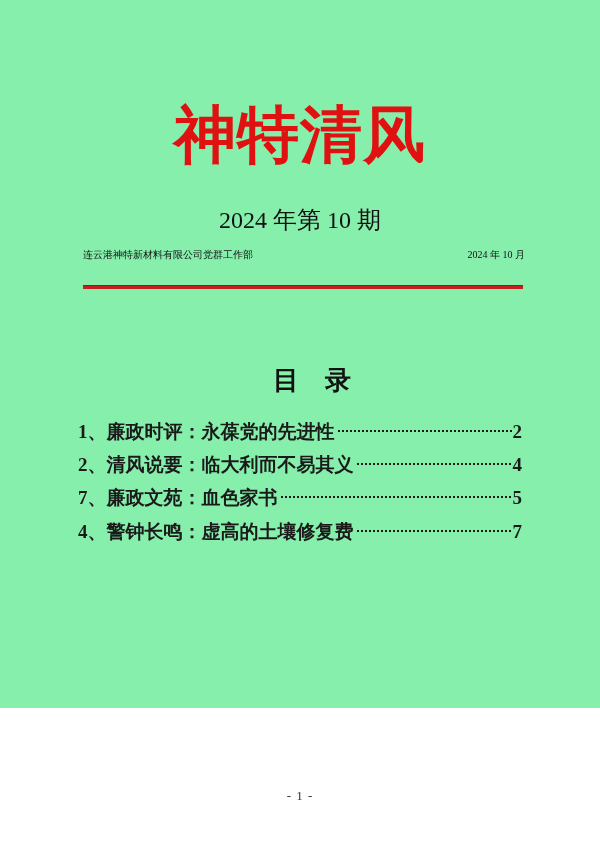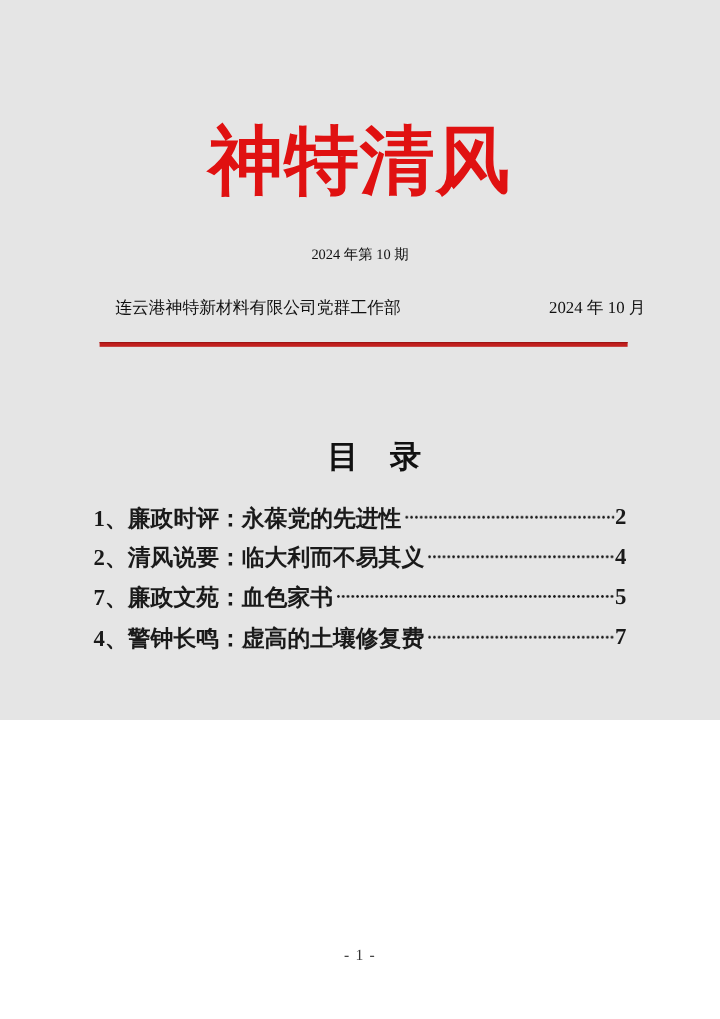--- a/index.html
+++ b/index.html
@@ -10,22 +10,22 @@
   body {
     width: 600px;
     height: 849px;
     font-family: "Liberation Serif", "DejaVu Serif", serif;
     color: #1a1a1a;
     overflow: hidden;
   }
   .page {
     position: relative;
     width: 600px;
-    height: 600px;
-    background: #e5e5e5;
+    height: 708px;
+    background: #86efac;
   }
 
   
   .masthead-title {
     position: absolute;
     top: 98px;
     left: 0;
     width: 600px;
     text-align: center;
     font-size: 62px;
@@ -36,35 +36,35 @@
     margin: 0;
   }
 
   
   .issue-line {
     position: absolute;
     top: 205px;
     left: 0;
     width: 600px;
     text-align: center;
-    font-size: 12px;
+    font-size: 24px;
     line-height: 1.25;
     color: #111111;
   }
 
   
   .meta-row {
     position: absolute;
     top: 249px;
-    left: 96px;
+    left: 83px;
     width: 442px;
     display: flex;
     justify-content: space-between;
     align-items: baseline;
-    font-size: 14px;
+    font-size: 10px;
     line-height: 1.25;
     color: #111111;
     gap: 48px;
   }
 
   
   .red-rule {
     position: absolute;
     top: 285px;
     left: 83px;

